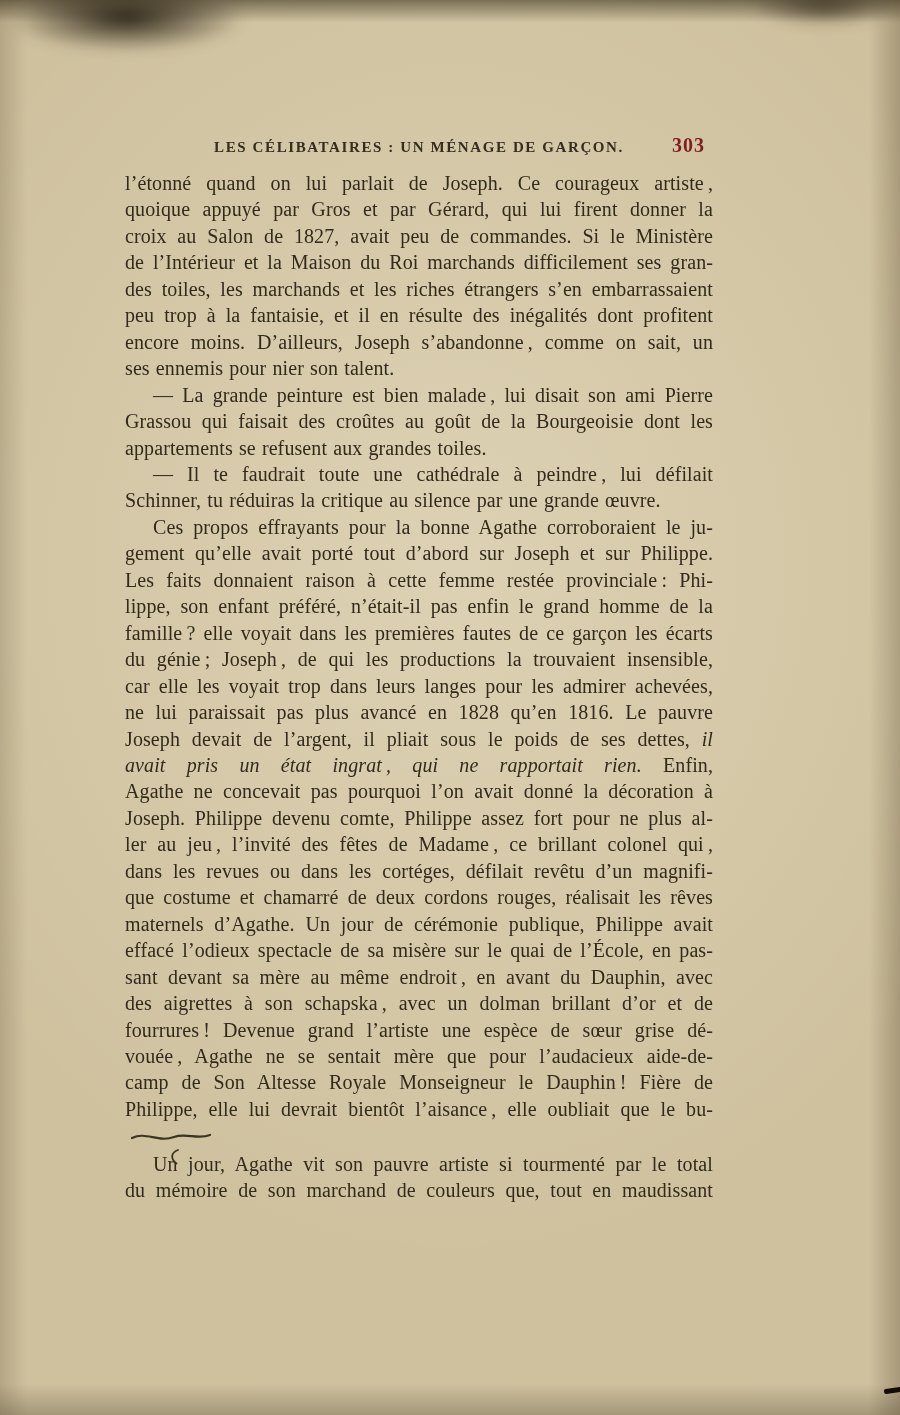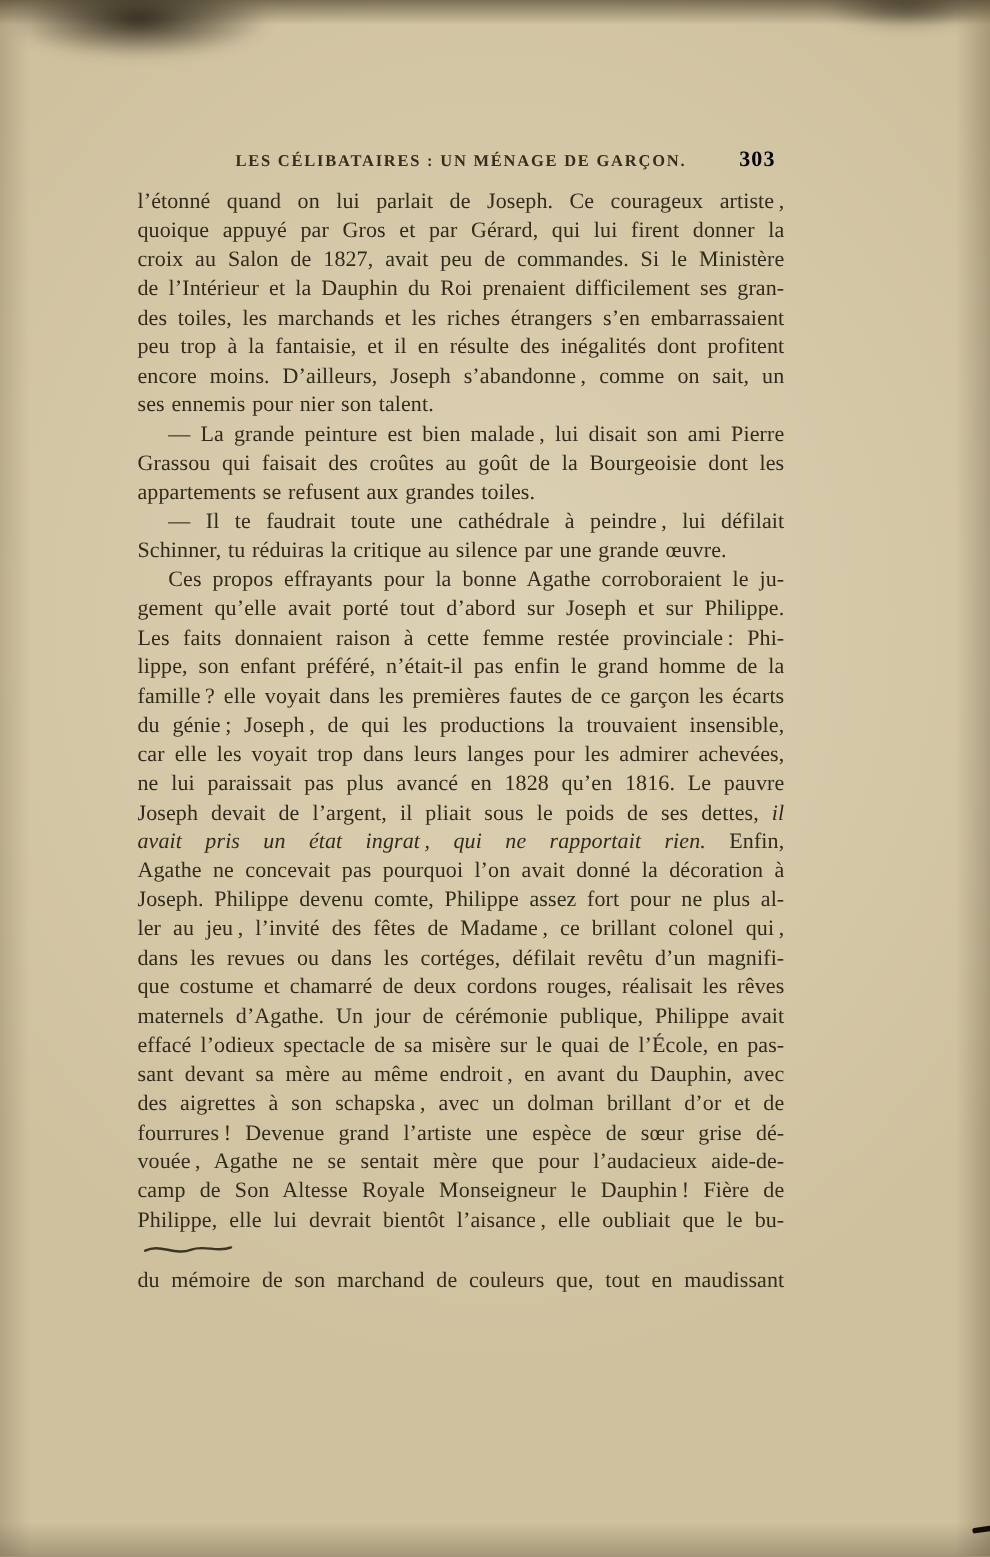--- a/index.html
+++ b/index.html
@@ -36,21 +36,21 @@
   .header {
     position: absolute; left: 125px; top: 139px; width: 588px; height: 24px;
     font-weight: bold;
   }
   .header-title {
     display: block; text-align: center;
     font-size: 15px; letter-spacing: 1.6px; color: #352d1e;
   }
   .page-number {
     position: absolute; right: 8px; top: -5px;
-    font-size: 20px; letter-spacing: 1px; color: #000000;
+    font-size: 20px; letter-spacing: 1px; color: #7f1d1d;
   }
   .text-block {
     position: absolute; left: 125px; top: 170px; width: 588px;
     font-size: 20px; line-height: 26.45px; letter-spacing: 0.1px; word-spacing: 1px;
   }
   .line { position: relative; text-align: justify; text-align-last: justify; }
   .line.last { text-align-last: left; }
   .line.indent { text-indent: 28px; }
   .italic { font-style: italic; }
   .underlined {
@@ -73,21 +73,21 @@
 
   <div class="header">
     <span class="header-title">LES CÉLIBATAIRES : UN MÉNAGE DE GARÇON.</span>
     <span class="page-number">303</span>
   </div>
 
   <div class="text-block">
       <div class="line"><span>l’étonné quand on lui parlait de Joseph. Ce courageux artiste ,</span></div>
       <div class="line"><span>quoique appuyé par Gros et par Gérard, qui lui firent donner la</span></div>
       <div class="line"><span>croix au Salon de 1827, avait peu de commandes. Si le Ministère</span></div>
-      <div class="line"><span>de l’Intérieur et la Dauphin du Roi prenaient difficilement ses gran-</span></div>
+      <div class="line"><span>de l’Intérieur et la Maison du Roi marchands difficilement ses gran-</span></div>
       <div class="line"><span>des toiles, les marchands et les riches étrangers s’en embarrassaient</span></div>
       <div class="line"><span>peu trop à la fantaisie, et il en résulte des inégalités dont profitent</span></div>
       <div class="line"><span>encore moins. D’ailleurs, Joseph s’abandonne , comme on sait, un</span></div>
       <div class="line last"><span>ses ennemis pour nier son talent.</span></div>
       <div class="line indent"><span>— La grande peinture est bien malade , lui disait son ami Pierre</span></div>
       <div class="line"><span>Grassou qui faisait des croûtes au goût de la Bourgeoisie dont les</span></div>
       <div class="line last"><span>appartements se refusent aux grandes toiles.</span></div>
       <div class="line indent"><span>— Il te faudrait toute une cathédrale à peindre , lui défilait</span></div>
       <div class="line last"><span>Schinner, tu réduiras la critique au silence par une grande œuvre.</span></div>
       <div class="line indent"><span>Ces propos effrayants pour la bonne Agathe corroboraient le ju-</span></div>
@@ -109,17 +109,20 @@
       <div class="line"><span>effacé l’odieux spectacle de sa misère sur le quai de l’École, en pas-</span></div>
       <div class="line"><span>sant devant sa mère au même endroit , en avant du Dauphin, avec</span></div>
       <div class="line"><span>des aigrettes à son schapska , avec un dolman brillant d’or et de</span></div>
       <div class="line"><span>fourrures ! Devenue grand l’artiste une espèce de sœur grise dé-</span></div>
       <div class="line"><span>vouée , Agathe ne se sentait mère que pour l’audacieux aide-de-</span></div>
       <div class="line"><span>camp de Son Altesse Royale Monseigneur le Dauphin ! Fière de</span></div>
       <div class="line"><span>Philippe, elle lui devrait bientôt l’aisance , elle oubliait que le bu-</span></div>
       <div class="line last"><span class="pen-swoosh"><svg width="82" height="14" viewBox="0 0 82 14">
             <path d="M2 8 C 16 1, 28 13, 44 7 C 56 2.5, 68 10, 80 5" stroke="#3c3322" stroke-width="2.2" fill="none" stroke-linecap="round"></path>
           </svg></span></div>
+      <div class="line indent"><span class="pen-tick"><svg width="13" height="17" viewBox="0 0 13 17">
+            <path d="M11 2 C 3.5 5, 3.5 11, 9.5 15.5" stroke="#3c3322" stroke-width="1.8" fill="none" stroke-linecap="round"></path>
+          </svg></span><span>Un jour, Agathe vit son pauvre artiste si tourmenté par le total</span></div>
       <div class="line"><span>du mémoire de son marchand de couleurs que, tout en maudissant</span></div>
     </div>
 
   <div class="edge-mark"></div>
 </div>
 
 </body></html>

